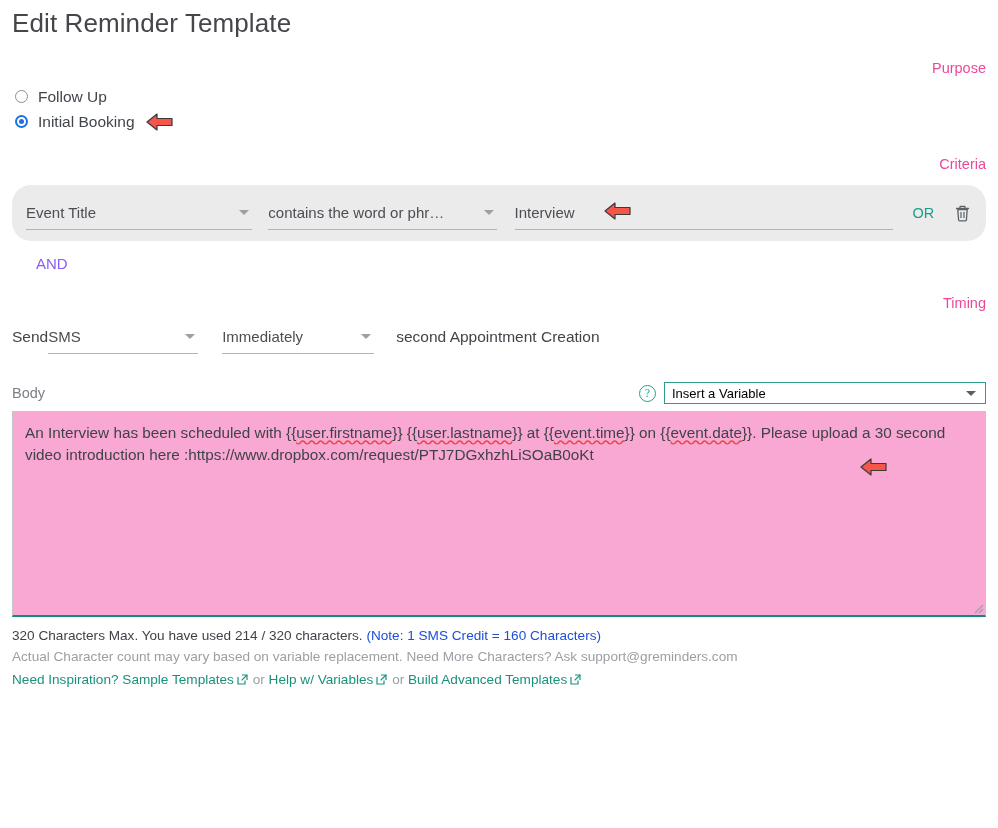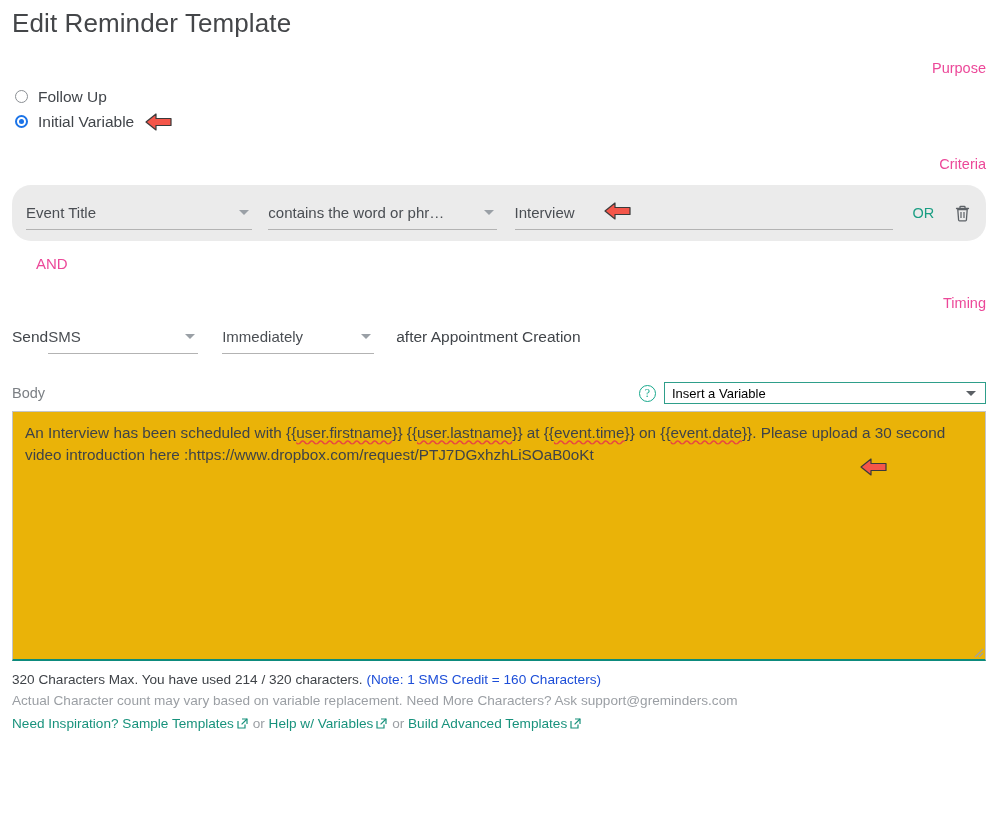--- a/index.html
+++ b/index.html
@@ -183,21 +183,21 @@
     margin-right: 18px;
     cursor: pointer;
     text-decoration: none;
   }
   .trash-btn {
     width: 20px; height: 22px;
     cursor: pointer;
     display: flex; align-items: center; justify-content: center;
   }
   .and-link {
-    color: #ec4899;
+    color: #8b5cf6;
     font-size: 15px;
     margin-top: 14px;
     margin-left: 24px;
     display: inline-block;
     cursor: pointer;
   }
 
   
   .timing-row {
     display: flex;
@@ -266,24 +266,24 @@
     top: 8px;
     width: 0; height: 0;
     border-left: 5px solid transparent;
     border-right: 5px solid transparent;
     border-top: 5px solid #5b6065;
   }
 
   
   .body-box {
     position: relative;
-    height: 250px;
+    height: 206px;
     border: 1px solid #c3c5c8;
     border-bottom: 2px solid #0d8b7d;
-    background: #eab308;
+    background: #f9a8d4;
     box-sizing: border-box;
     padding: 10px 12px;
     overflow: hidden;
   }
   .body-text {
     font-size: 15.3px;
     line-height: 22px;
     color: #3f4348;
     white-space: pre-wrap;
     word-break: break-word;
@@ -356,21 +356,21 @@
   <div class="section-label">Purpose</div>
 
 
   <div class="radio-row">
     <span class="radio"></span>
     <span class="radio-label">Follow Up</span>
   </div>
 
   <div class="radio-row">
     <span class="radio checked"></span>
-    <span class="radio-label">Initial Variable</span>
+    <span class="radio-label">Initial Booking</span>
     <span class="arrow-annot">
       <svg viewBox="0 0 30 22" width="30" height="22" aria-hidden="true">
         <path d="M2 11 L12 3 L12 7.5 L27 7.5 L27 14.5 L12 14.5 L12 19 Z" fill="#f4564a" stroke="#3a3a3a" stroke-width="1.2" stroke-linejoin="round"></path>
       </svg>
     </span>
   </div>
 
   
   <div class="section-label">Criteria</div>
 
@@ -417,21 +417,21 @@
     <div class="sel sel-channel">
       <span class="sel-text">SMS</span>
       <span class="caret"></span>
     </div>
 
     <div class="sel sel-when">
       <span class="sel-text">Immediately</span>
       <span class="caret"></span>
     </div>
 
-    <span class="static-txt">after Appointment Creation</span>
+    <span class="static-txt">second Appointment Creation</span>
   </div>
 
   
   <div class="body-header">
     <span class="body-label">Body</span>
     <div class="body-header-right">
       <span class="help-icon">?</span>
       <div class="var-select">
         <span class="ph">Insert a Variable</span>
         <span class="var-caret"></span>

